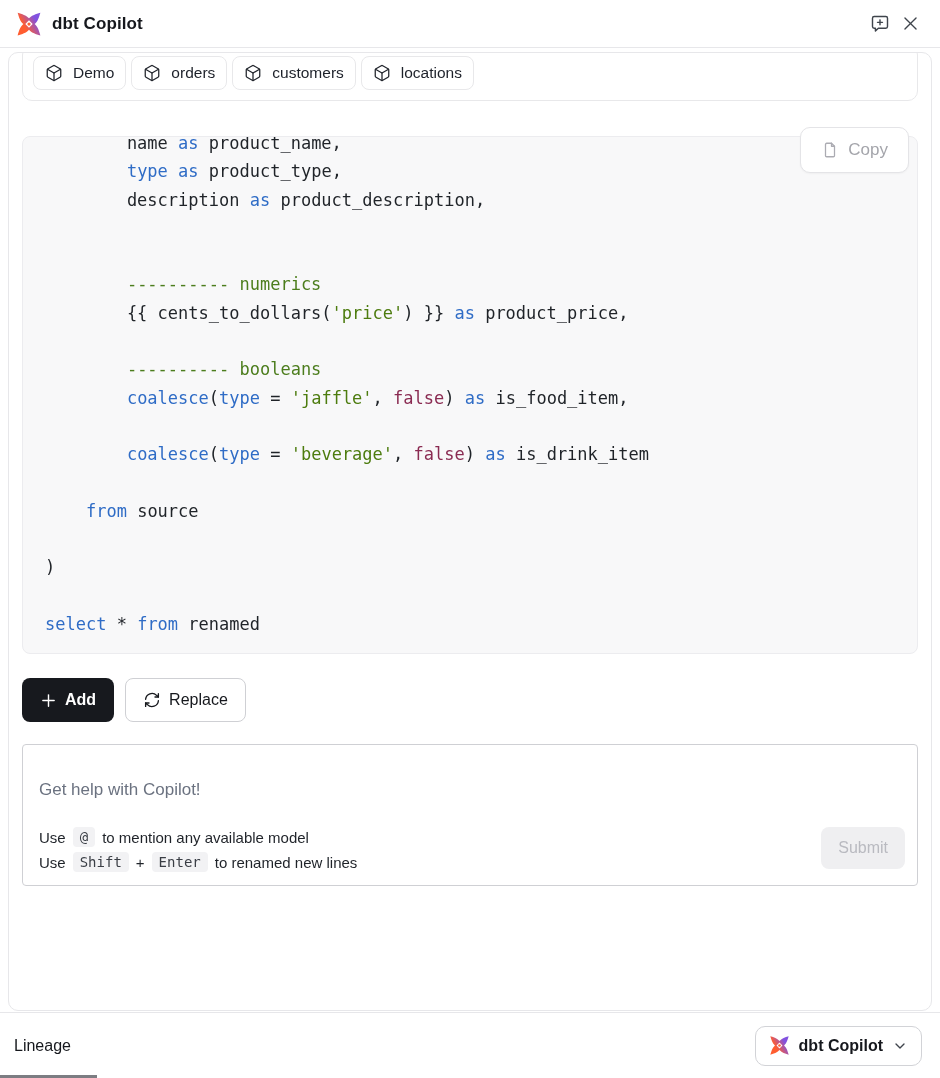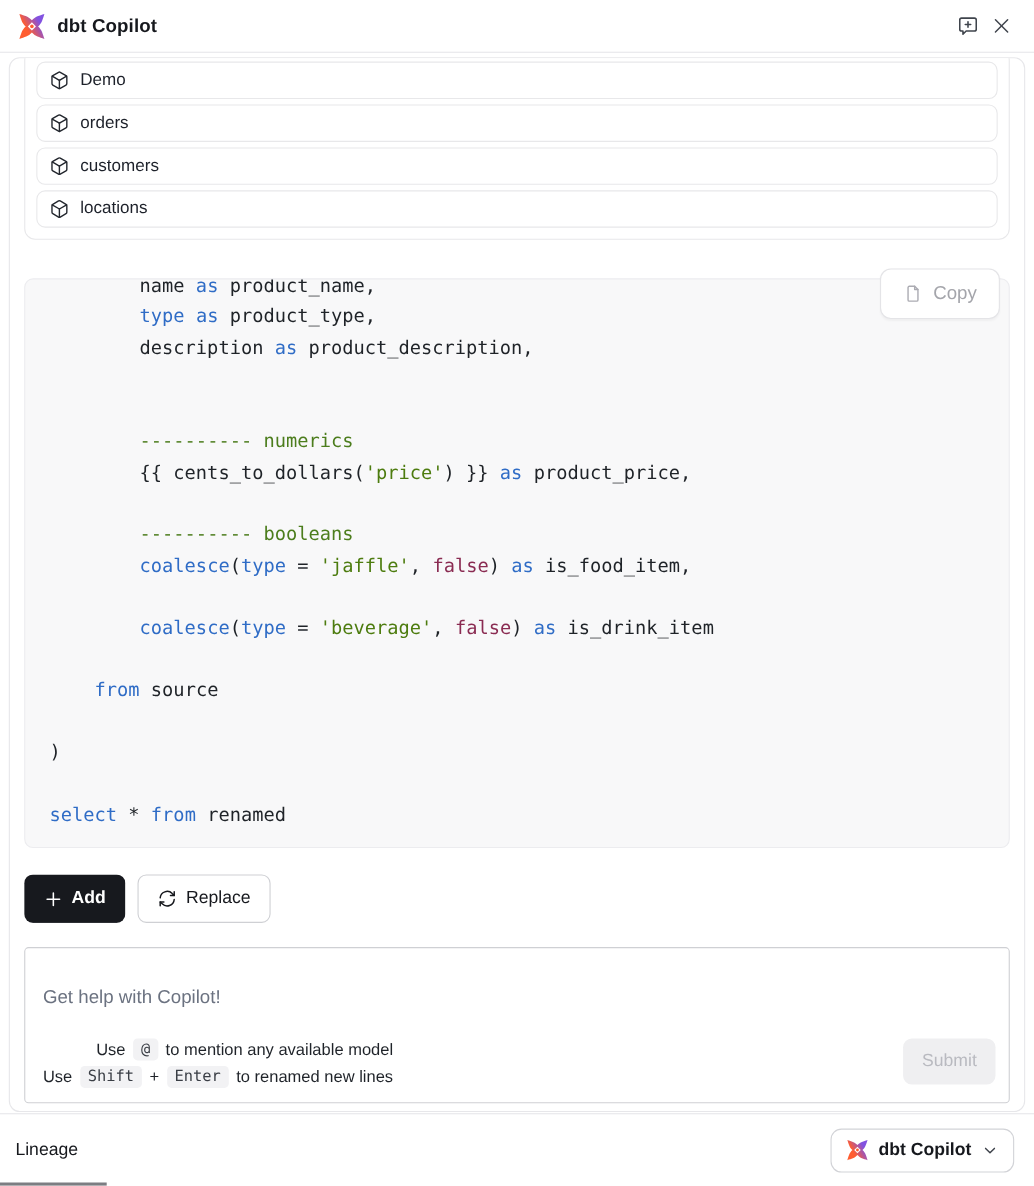--- a/index.html
+++ b/index.html
@@ -13,21 +13,21 @@
   .header-spacer { flex: 1; }
   .hicon { color: #3f444c; display: flex; align-items: center; justify-content: center;
     width: 28px; height: 28px; cursor: pointer; }
   .hicon + .hicon { margin-left: 2px; }
 
   
   .card { margin: 4px 8px 0 8px; height: 959px; border: 1px solid #e7e7ea;
     border-radius: 10px; padding: 0 13px; overflow: hidden; position: relative; }
 
   .chips-box { margin-top: -8px; border: 1px solid #e8e8ea; border-radius: 10px;
-    padding: 10px; display: flex; flex-direction: column; gap: 5px; background: #fff; }
+    padding: 10px; display: flex; gap: 5px; background: #fff; }
   .chip { height: 34px; border: 1px solid #e8e8ea; border-radius: 8px; background: #fff;
     display: flex; align-items: center; padding: 0 11px; gap: 10px; cursor: pointer; }
   .chip svg { color: #23272e; flex: 0 0 auto; }
   .chip-label { font-size: 15.5px; color: #1d212a; }
 
   
   .code-wrap { position: relative; margin-top: 35px; }
   .code-area { height: 518px; background: #f8f8f9; border: 1px solid #ececef;
     border-radius: 8px; overflow: hidden; padding: 0 22px; }
   .code-pre { margin-top: -8px; font-family: "DejaVu Sans Mono", monospace;
@@ -52,21 +52,21 @@
     padding: 0 17px; font-size: 16px; cursor: pointer; border: 1px solid transparent; }
   .btn-add { background: #17191e; color: #ffffff; font-weight: 600; }
   .btn-replace { background: #ffffff; color: #16181d; font-weight: 500;
     border-color: #cfd0d4; }
 
   
   .prompt-box { margin-top: 22px; height: 142px; border: 1px solid #cfd0d4;
     border-radius: 4px; position: relative; padding: 35px 16px; background: #fff; }
   .prompt-placeholder { font-size: 17px; color: #6b7280; }
   .hints { position: absolute; left: 16px; bottom: 13px; display: flex;
-    flex-direction: column; gap: 5px; align-items: flex-end; }
+    flex-direction: column; gap: 5px; }
   .hint-line { font-size: 15px; color: #1f2329; display: flex; align-items: center; gap: 7px; }
   .kbd { font-family: "DejaVu Sans Mono", monospace; font-size: 14px; color: #3a3e45;
     background: #f2f2f4; border-radius: 4px; padding: 2px 7px; }
   .submit-btn { position: absolute; right: 12px; bottom: 16px; background: #efeff1;
     color: #b9bac0; font-size: 16px; font-weight: 500; border: none; border-radius: 8px;
     padding: 12px 17px; cursor: default; }
 
   
   .footer { margin-top: 1px; border-top: 1px solid #e7e7ea; height: 66px;
     display: flex; align-items: center; justify-content: space-between;

